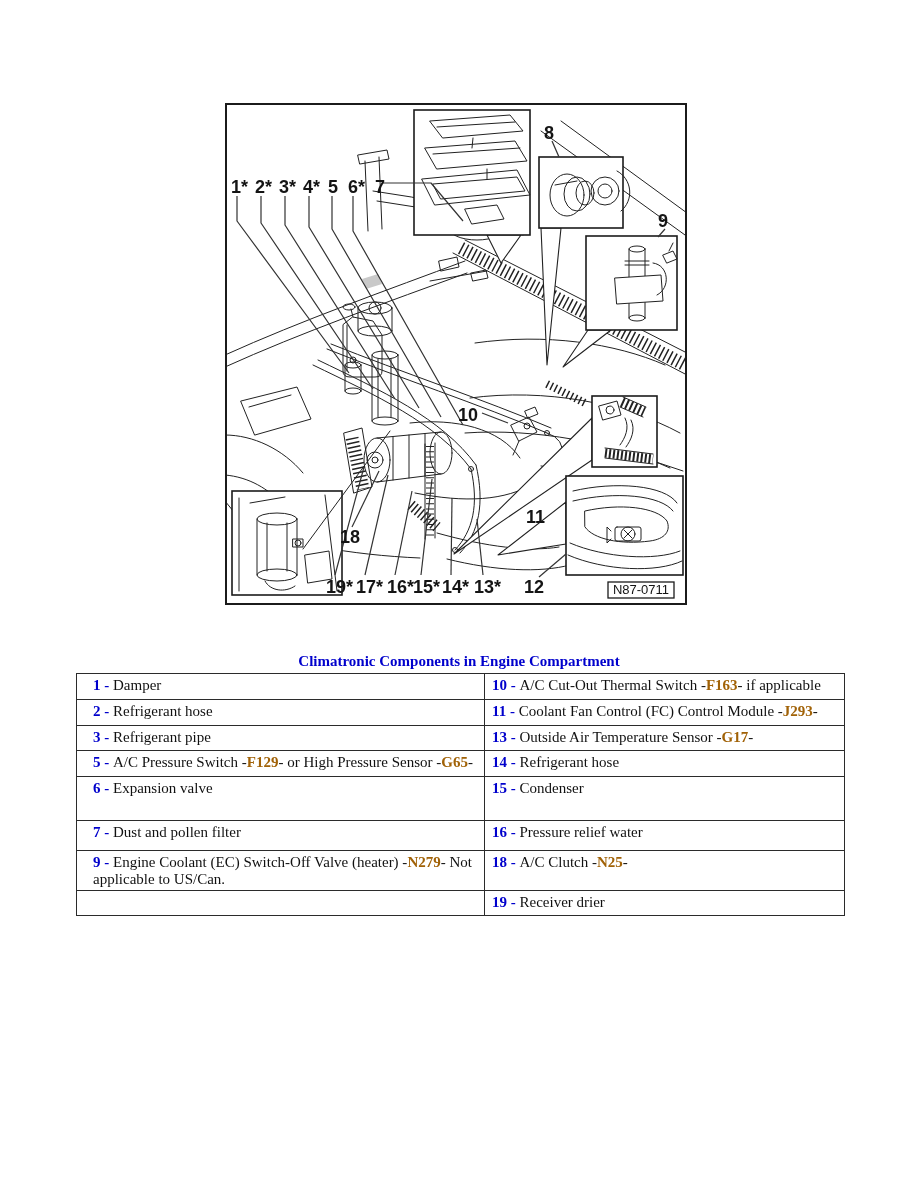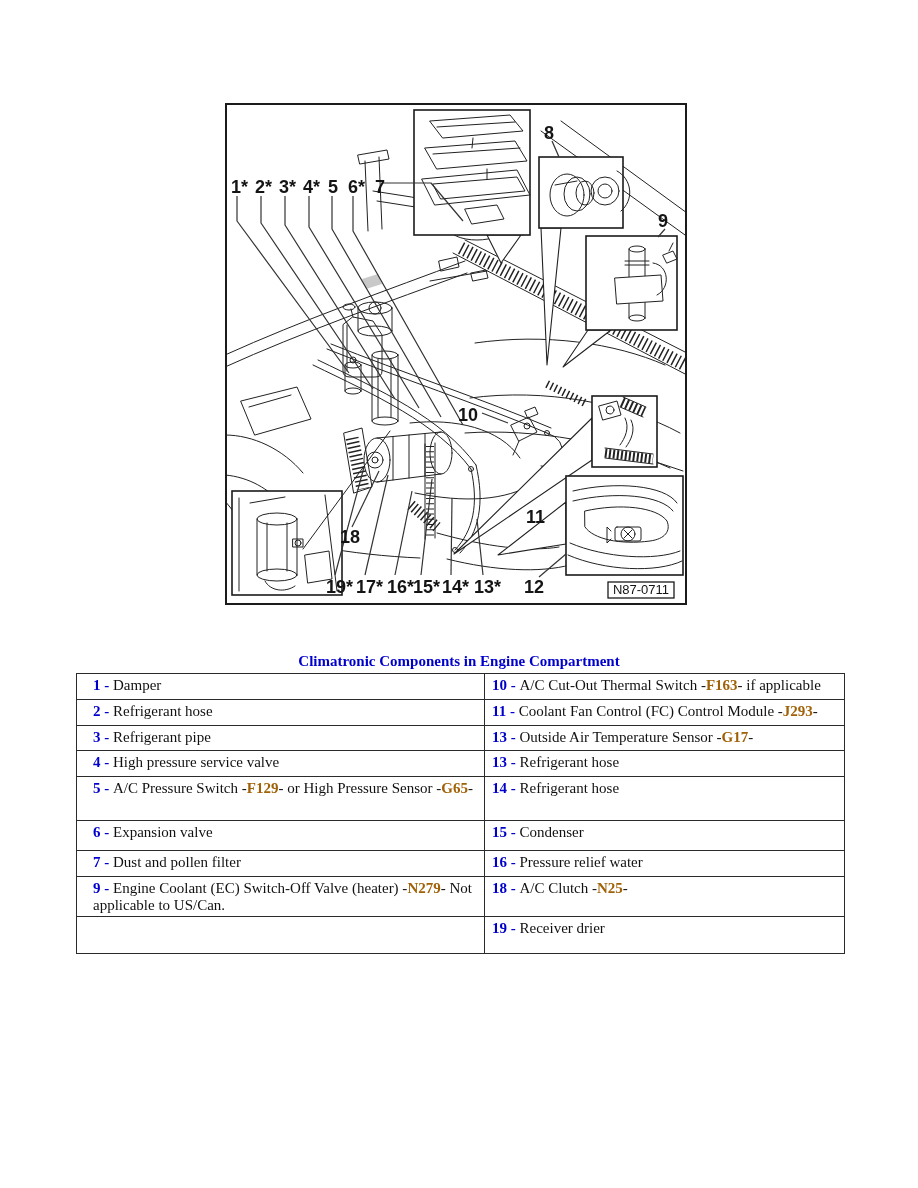--- a/index.html
+++ b/index.html
@@ -282,24 +282,20 @@
       </tr>
       <tr>
         <td class="cell left"><span class="num">2 - </span> <span>Refrigerant hose</span></td>
         <td class="cell"><span class="num">11 - </span> <span>Coolant Fan Control (FC) Control Module -</span><span class="code">J293</span><span>-</span></td>
       </tr>
       <tr>
         <td class="cell left"><span class="num">3 - </span> <span>Refrigerant pipe</span></td>
         <td class="cell"><span class="num">13 - </span> <span>Outside Air Temperature Sensor -</span><span class="code">G17</span><span>-</span></td>
       </tr>
       <tr>
-        <td class="cell left"><span class="num">4 - </span> <span>High pressure service valve</span></td>
-        <td class="cell"><span class="num">13 - </span> <span>Refrigerant hose</span></td>
-      </tr>
-      <tr>
         <td class="cell left"><span class="num">5 - </span> <span>A/C Pressure Switch -</span><span class="code">F129</span><span>- or High Pressure Sensor -</span><span class="code">G65</span><span>-</span></td>
         <td class="cell"><span class="num">14 - </span> <span>Refrigerant hose</span></td>
       </tr>
       <tr>
         <td class="cell left"><span class="num">6 - </span> <span>Expansion valve</span></td>
         <td class="cell"><span class="num">15 - </span> <span>Condenser</span></td>
       </tr>
       <tr>
         <td class="cell left"><span class="num">7 - </span> <span>Dust and pollen filter</span></td>
         <td class="cell"><span class="num">16 - </span> <span>Pressure relief water</span></td>

